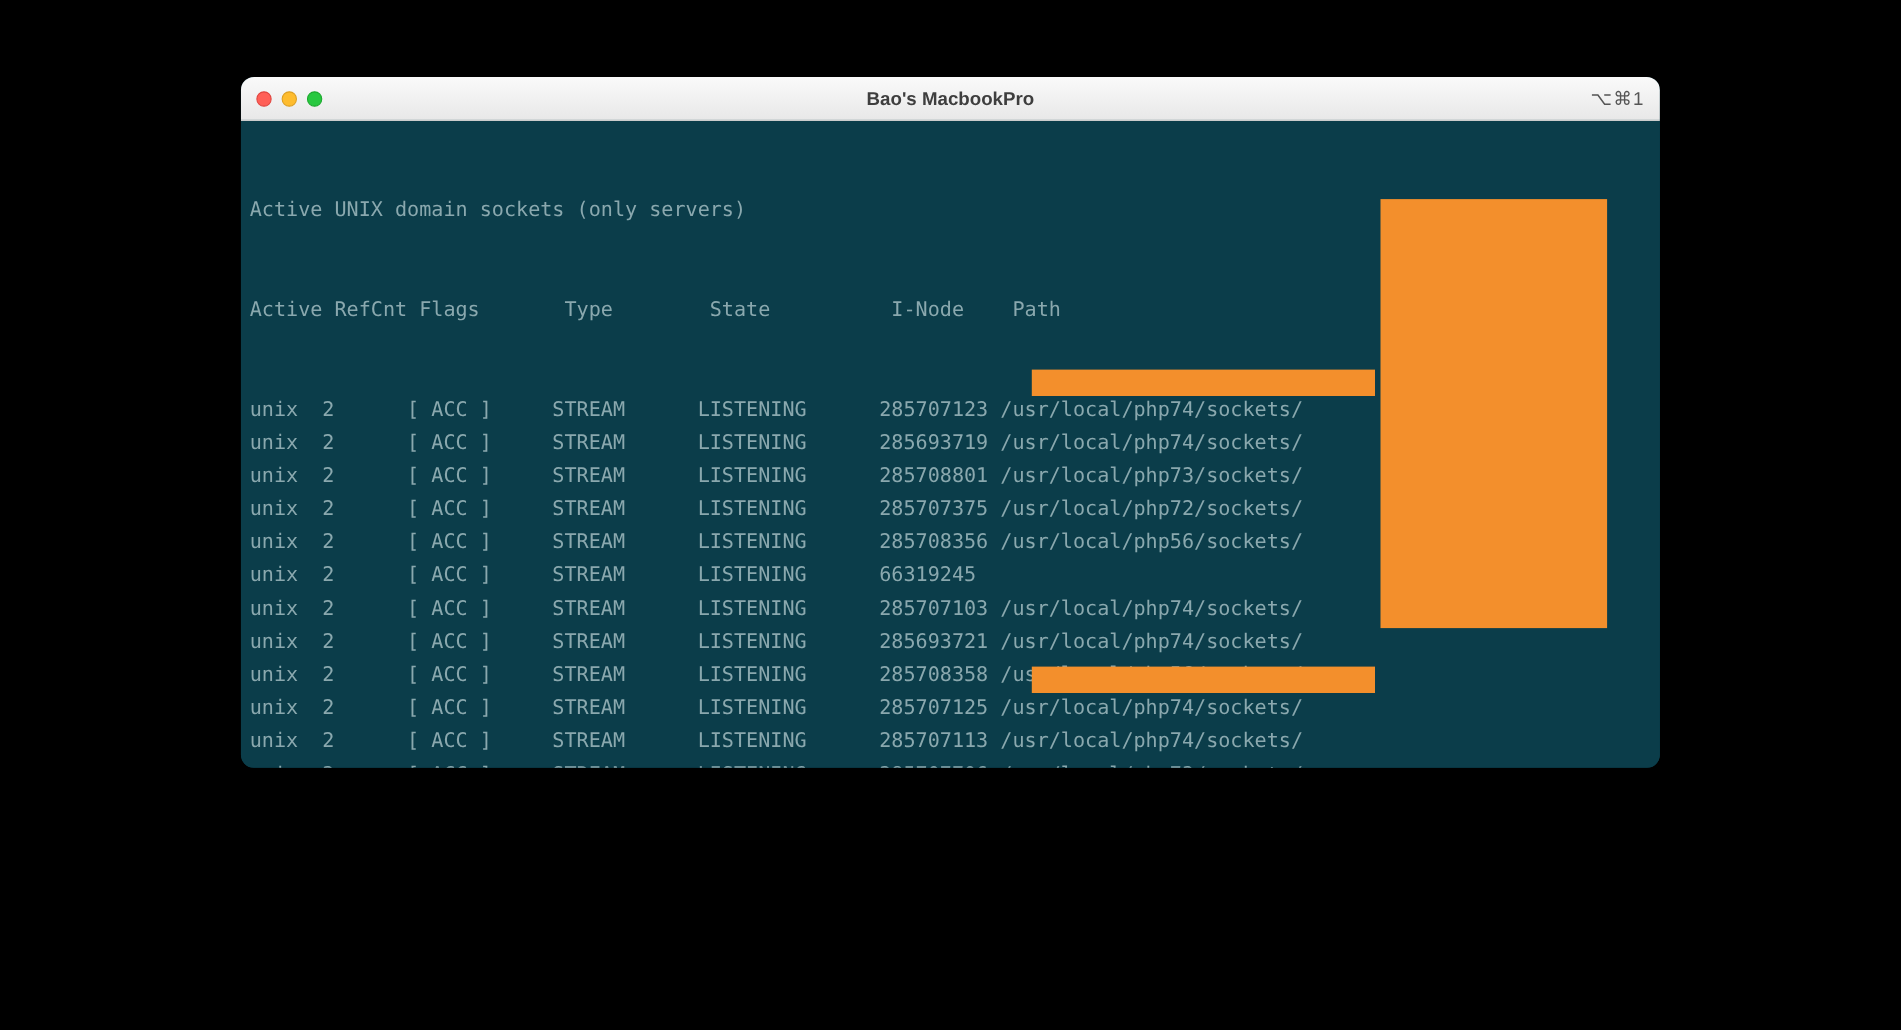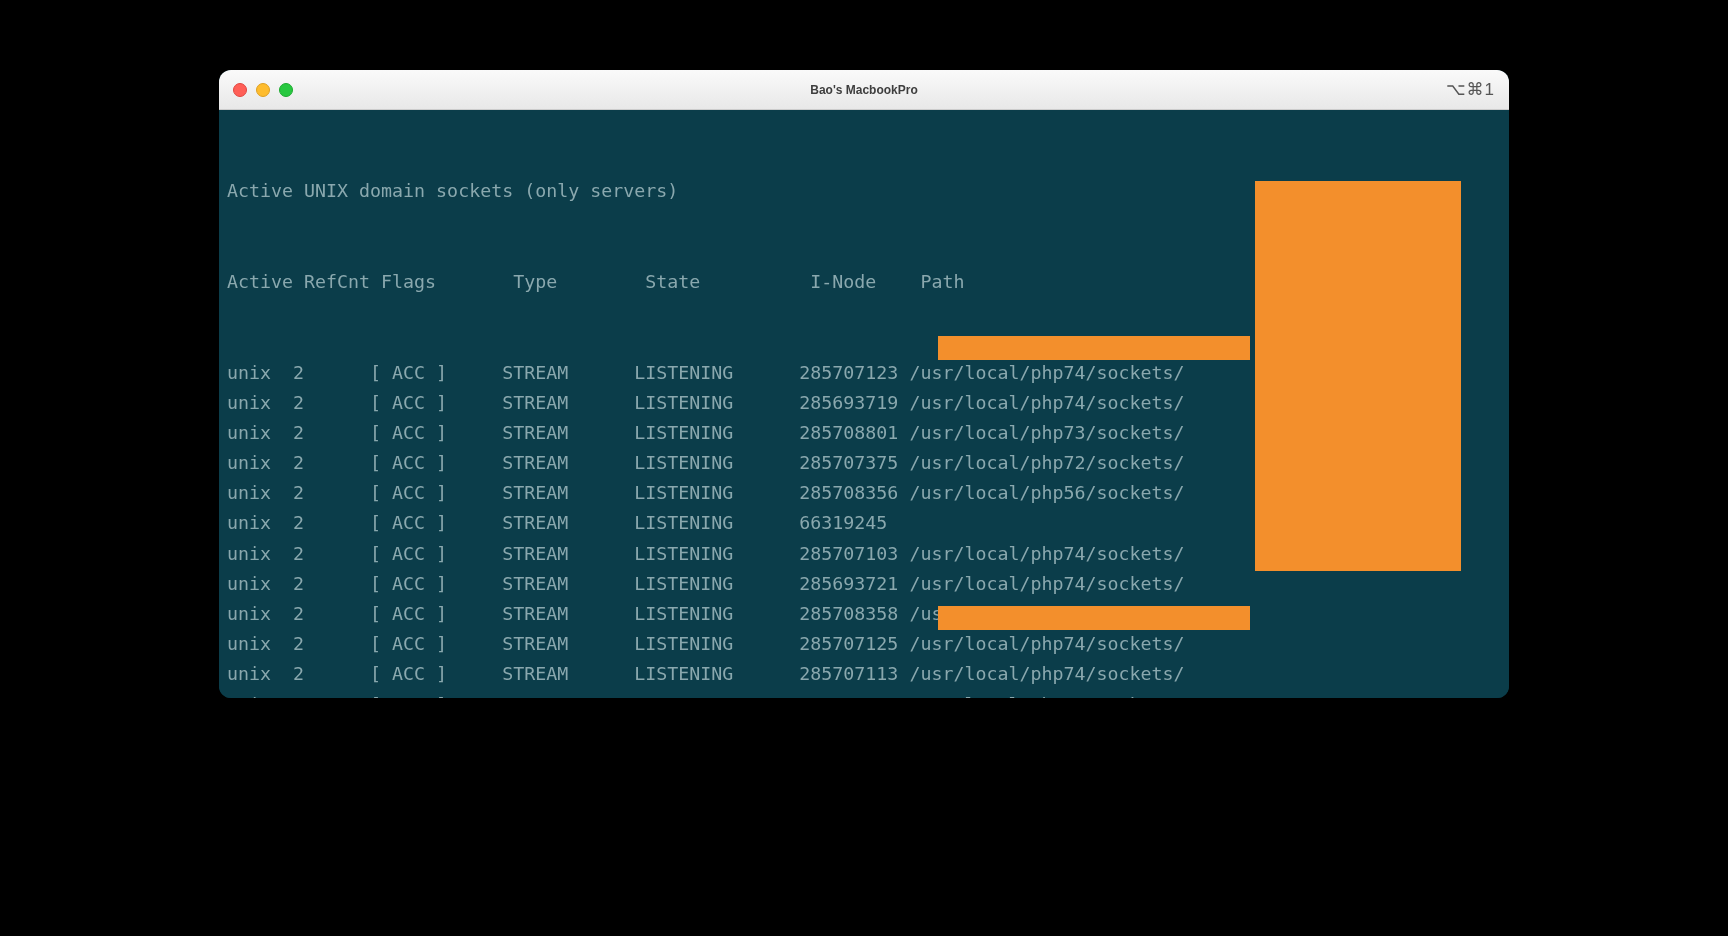--- a/index.html
+++ b/index.html
@@ -38,21 +38,21 @@
       height: 14px;
       border-radius: 50%;
     }
     .dot.red { background: #ff5f57; border: 0.5px solid #e14640; }
     .dot.yellow { background: #febc2e; border: 0.5px solid #dea022; }
     .dot.green { background: #28c840; border: 0.5px solid #1daa2f; }
     .title {
       position: absolute;
       left: 0; right: 0;
       text-align: center;
-      font-size: 12px;
+      font-size: 17px;
       font-weight: 700;
       color: #3e3e3e;
       pointer-events: none;
     }
     .right-indicator {
       margin-left: auto;
       font-size: 17px;
       color: #555;
       letter-spacing: 1px;
       font-weight: 400;

